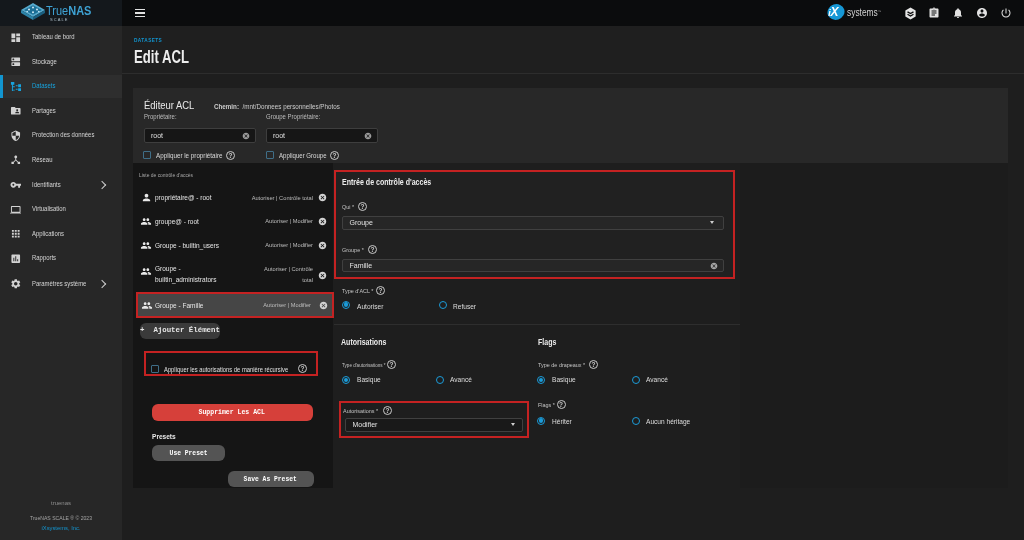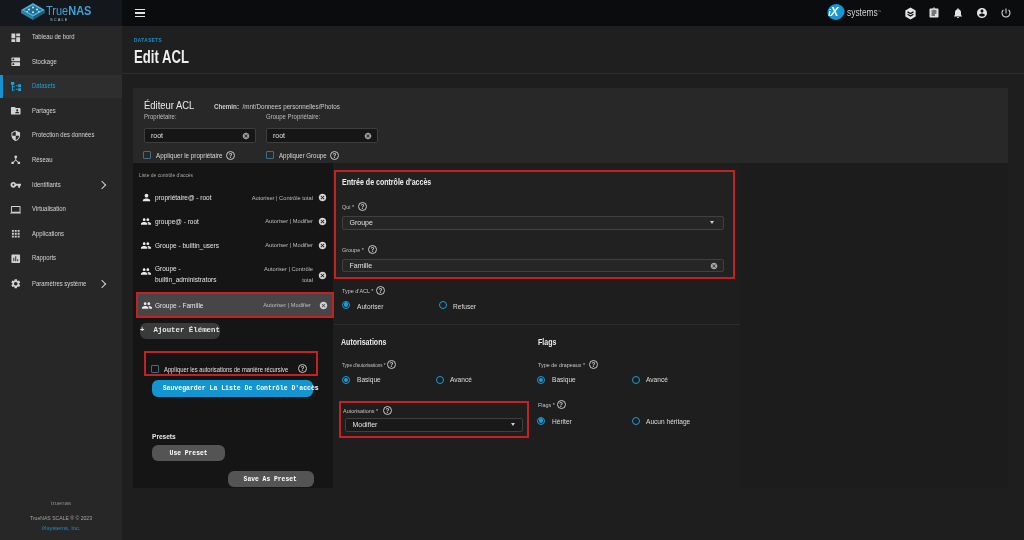--- a/index.html
+++ b/index.html
@@ -231,21 +231,21 @@
       <path d="M12 2C6.47 2 2 6.47 2 12s4.47 10 10 10 10-4.47 10-10S17.53 2 12 2zm5 13.59L15.59 17 12 13.41 8.41 17 7 15.59 10.59 12 7 8.41 8.41 7 12 10.59 15.59 7 17 8.41 13.41 12 17 15.59z"></path>
     </svg>
 
   <div class="btn" style="left:140px;top:323px;width:80px;height:15.5px;background:#3a3a3a;font-size:7.4px;line-height:15.5px;color:#e6e6e6;"><span style="transform:scaleX(1);">+&nbsp; Ajouter Élément</span></div>
 
   <div class="redbox" style="left:143.5px;top:351px;width:174px;height:25px;"></div>
   <div class="abs" style="left:151px;top:364.5px;width:8px;height:8px;border:1.4px solid #3f6e88;border-radius:1px;"></div>
   <div class="abs" style="left:163.5px;top:365.5px;font-size:6.4px;color:#e0e0e0;transform:scaleX(0.91);transform-origin:0 50%;white-space:nowrap;">Appliquer les autorisations de manière récursive</div>
   <div class="help" style="left:298px;top:364px;">?</div>
 
-  <div class="btn" style="left:151.5px;top:380px;width:161px;height:17px;background:#1295d0;font-size:7.4px;line-height:17px;"><span>Sauvegarder La Liste De Contrôle D'accès</span></div>
+  <div class="btn" style="left:151.5px;top:403.5px;width:161px;height:17px;background:#d6403a;font-size:7.4px;line-height:17px;"><span>Supprimer Les ACL</span></div>
 
   <div class="abs" style="left:152px;top:432px;font-size:8px;font-weight:bold;color:#e9e9e9;transform:scaleX(0.82);transform-origin:0 50%;">Presets</div>
   <div class="btn" style="left:152px;top:445px;width:73px;height:16px;background:#545454;font-size:7.2px;line-height:16px;"><span>Use Preset</span></div>
   <div class="btn" style="left:227.5px;top:471px;width:86px;height:16px;background:#545454;font-size:7.2px;line-height:16px;"><span>Save As Preset</span></div>
 
   <div class="abs" style="left:336px;top:172px;width:399px;height:105px;background:#212121;"></div>
   <div class="redbox" style="left:334px;top:170px;width:401px;height:109px;"></div>
   <div class="shead" style="left:342px;top:177px;">Entrée de contrôle d'accès</div>
   <div class="flabel" style="left:342px;top:203px;">Qui *</div>
   <div class="help" style="left:358px;top:202px;">?</div>

